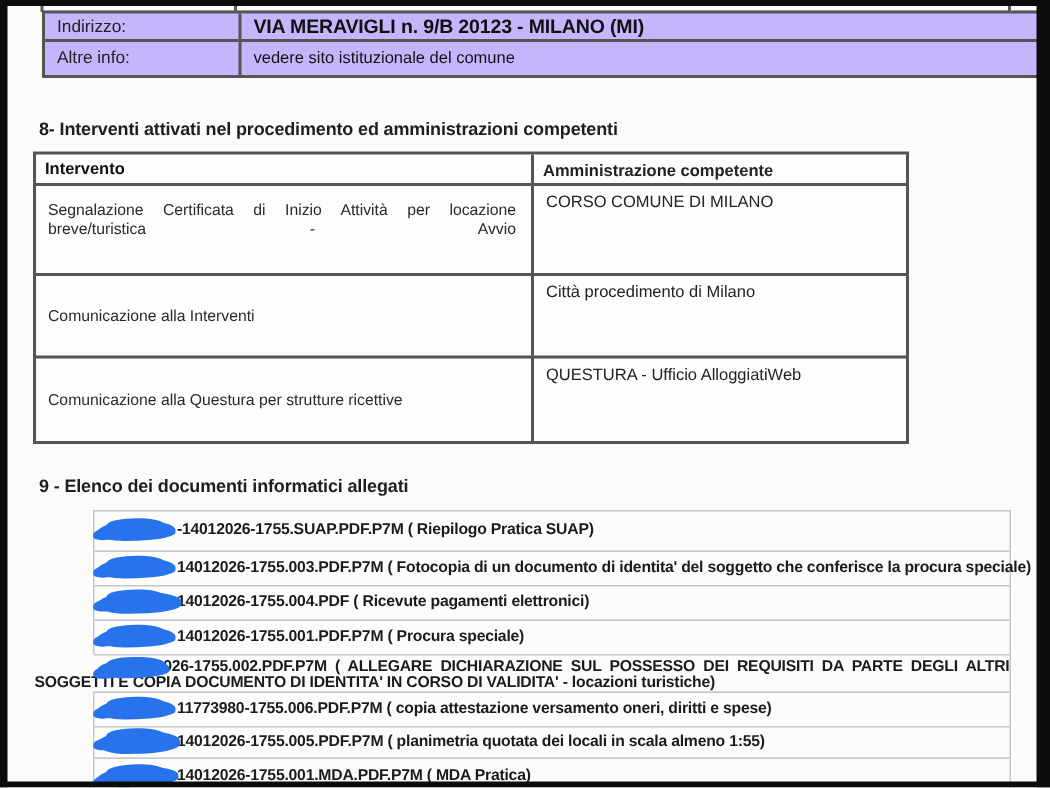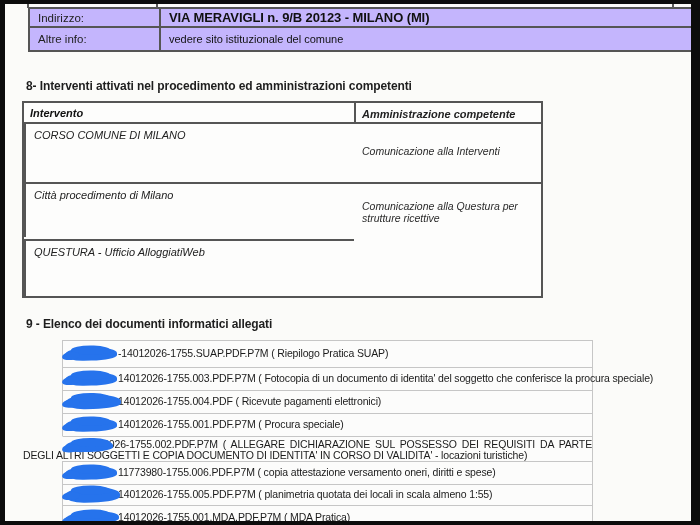--- a/index.html
+++ b/index.html
@@ -38,46 +38,46 @@
   
   .heading{
     position:absolute;left:26px;font-size:12px;font-weight:700;
     color:#1e1e1e;letter-spacing:-0.1px;
   }
   .heading8{top:79px;}
   .heading9{top:317px;}
 
   
   .t8{
-    position:absolute;left:22px;top:101px;width:521px;
+    position:absolute;left:22px;top:101px;width:584px;
     border:2px solid #555;box-sizing:border-box;background:#fdfdfc;
-    display:grid;grid-template-columns:330px 1fr;font-style:italic;
+    display:grid;grid-template-columns:330px 1fr;
   }
   .t8 .hcell{
     box-sizing:border-box;height:19px;display:flex;align-items:center;
     padding:0 6px;font-size:11px;font-weight:700;color:#111;
   }
   .t8 .cell{
     box-sizing:border-box;border-top:2px solid #555;padding:0 10px 0 8px;
     display:flex;align-items:center;font-size:10.5px;color:#2a2a2a;
   }
   .t8 .right{border-left:2px solid #555;align-items:flex-start;
     padding-top:5px;font-size:11px;color:#222;}
   .t8 .rh1{height:60px;}
   .t8 .rh2{height:55px;}
   .t8 .rh3{height:57px;}
   .t8 .just p{margin:0;text-align:justify;line-height:13px;}
   .t8 .just p:after{content:"";display:inline-block;width:100%;}
 
   
   .doclist{position:absolute;left:62px;top:340px;width:612px;z-index:2;}
   .docitem{
-    position:relative;box-sizing:border-box;width:531px;
+    position:relative;box-sizing:border-box;width:612px;
     border:1px solid #c6c6c6;margin-top:-1px;background:#fcfcfb;
-    display:flex;align-items:center;
+    display:flex;align-items:center;font-weight:bold;
   }
   .docitem:nth-child(1){height:28px;margin-top:0;}
   .docitem:nth-child(2){height:24px;}
   .docitem:nth-child(3){height:24px;}
   .docitem:nth-child(4){height:24px;}
   .docitem:nth-child(5){height:26px;}
   .docitem:nth-child(6){height:24px;}
   .docitem:nth-child(7){height:22px;}
   .docitem:nth-child(8){height:26px;}
   .doctext{
@@ -139,20 +139,23 @@
       <span class="ivalue">vedere sito istituzionale del comune</span>
     </div>
   </div>
 
   <div class="heading heading8">8- Interventi attivati nel procedimento ed amministrazioni competenti</div>
 
   <div class="t8">
     <div class="hcell">Intervento</div>
     <div class="hcell right" style="border-left:2px solid #555;">Amministrazione competente</div>
 
+    <div class="cell rh1 just">
+      <p>Segnalazione Certificata di Inizio Attività per locazione breve/turistica - Avvio</p>
+    </div>
     <div class="cell rh1 right">
       <span>CORSO COMUNE DI MILANO</span>
     </div>
 
     <div class="cell rh2">
       <span>Comunicazione alla Interventi</span>
     </div>
     <div class="cell rh2 right">
       <span>Città procedimento di Milano</span>
     </div>

